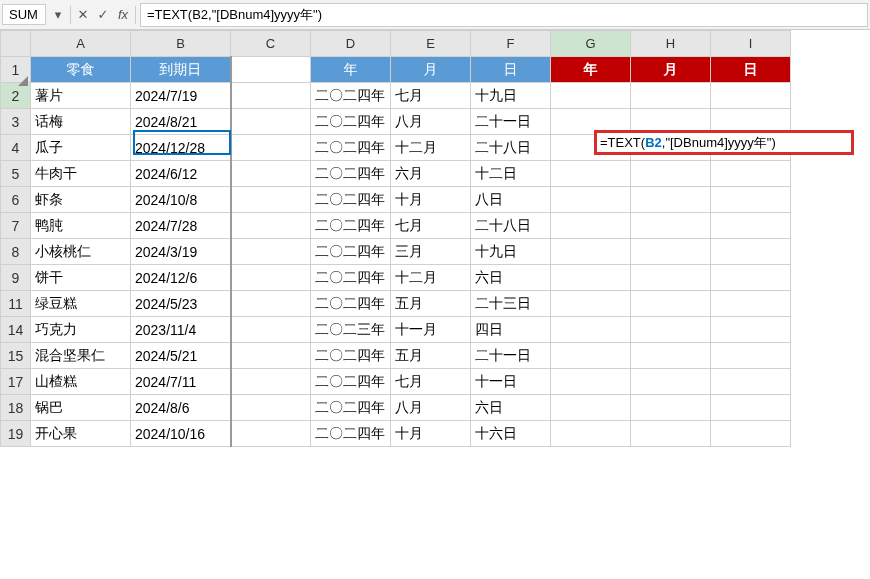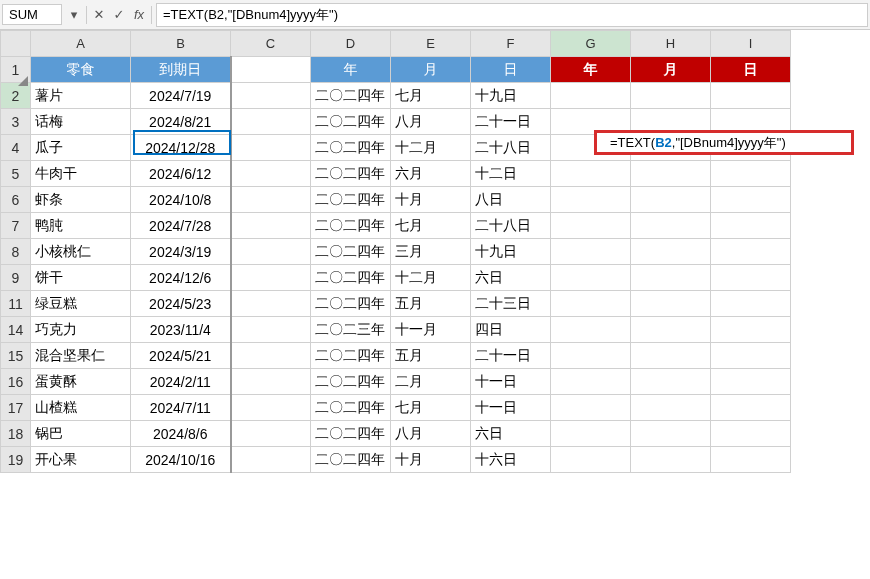--- a/index.html
+++ b/index.html
@@ -1,19 +1,19 @@
 <!DOCTYPE html>
 <html><head>
 <meta charset="utf-8">
 <style>
   * { box-sizing: border-box; margin: 0; padding: 0; }
   body { font-family: Arial, "Microsoft YaHei", sans-serif; font-size: 14px; background: #fff; width: 870px; }
   
   .formula-bar { display: flex; align-items: center; height: 30px; border-bottom: 1px solid #ccc; background: #f3f3f3; }
-  .name-box { width: 60px; padding: 2px 6px; background: #fff; border: 1px solid #ccc; margin: 2px; font-size: 13px; }
+  .name-box { width: 44px; padding: 2px 6px; background: #fff; border: 1px solid #ccc; margin: 2px; font-size: 13px; }
   .fb-btn { width: 20px; height: 22px; display: flex; align-items: center; justify-content: center; font-size: 13px; color: #555; cursor: pointer; }
   .fb-divider { border-left: 1px solid #ccc; height: 18px; margin: 0 2px; }
   .formula-input { flex: 1; padding: 2px 6px; font-size: 13px; background: #fff; border: 1px solid #ccc; margin: 2px; }
   
   .sheet { position: relative; }
   .grid { border-collapse: collapse; table-layout: fixed; }
   .grid td, .grid th { border: 1px solid #d0d0d0; height: 26px; padding: 0 4px; font-size: 14px; overflow: hidden; white-space: nowrap; }
   .grid th { background: #e6e6e6; font-weight: normal; color: #333; text-align: center; font-size: 13px; }
   .col-head th.sel { background: #cce4d0; }
   .row-head { background: #e6e6e6; text-align: center; font-size: 13px; color: #333; width: 30px; }
@@ -26,29 +26,29 @@
   .col-D { width: 80px; }
   .col-E { width: 80px; }
   .col-F { width: 80px; }
   .col-G { width: 80px; }
   .col-H { width: 80px; }
   .col-I { width: 80px; }
   
   .hdr-blue { background: #5b9bd5; color: #fff; text-align: center; font-weight: normal; }
   .hdr-red  { background: #c00000; color: #fff; text-align: center; font-weight: bold; }
   .cell-l { text-align: left; }
-  .cell-r { text-align: center; }
+  .cell-r { text-align: left; }
   .thick-r { border-right: 2px solid #999 !important; margin-left: 26px; }
   
   .editing-cell { position: relative; background: #fff; }
   .edit-overlay {
     position: absolute; top: 100px; left: 594px;
     height: 25px; width: 260px;
     border: 3px solid #d62c2c; background: #fff;
-    font-size: 13px; padding: 1px 13px;
+    font-size: 13px; padding: 1px 3px;
     display:flex; align-items:center;
     z-index: 5;
   }
   .edit-overlay .blue { color: #0070c0; font-weight: bold; }
   .ref-box {
     position: absolute; top: 100px; left: 133px;
     width: 98px; height: 25px;
     border: 2px solid #0070c0; pointer-events: none; z-index: 4;
   }
   .select-all-tri {
@@ -230,32 +230,20 @@
           <td class="cell-r thick-r">2024/5/21</td>
           <td></td>
           <td class="cell-l">二〇二四年</td>
           <td class="cell-l">五月</td>
           <td class="cell-l">二十一日</td>
           <td class="editing-cell"></td>
           <td></td>
           <td></td>
         </tr>
         <tr>
-          <td class="row-head">16</td>
-          <td class="cell-l">蛋黄酥</td>
-          <td class="cell-r thick-r">2024/2/11</td>
-          <td></td>
-          <td class="cell-l">二〇二四年</td>
-          <td class="cell-l">二月</td>
-          <td class="cell-l">十一日</td>
-          <td class="editing-cell"></td>
-          <td></td>
-          <td></td>
-        </tr>
-        <tr>
           <td class="row-head">17</td>
           <td class="cell-l">山楂糕</td>
           <td class="cell-r thick-r">2024/7/11</td>
           <td></td>
           <td class="cell-l">二〇二四年</td>
           <td class="cell-l">七月</td>
           <td class="cell-l">十一日</td>
           <td class="editing-cell"></td>
           <td></td>
           <td></td>

